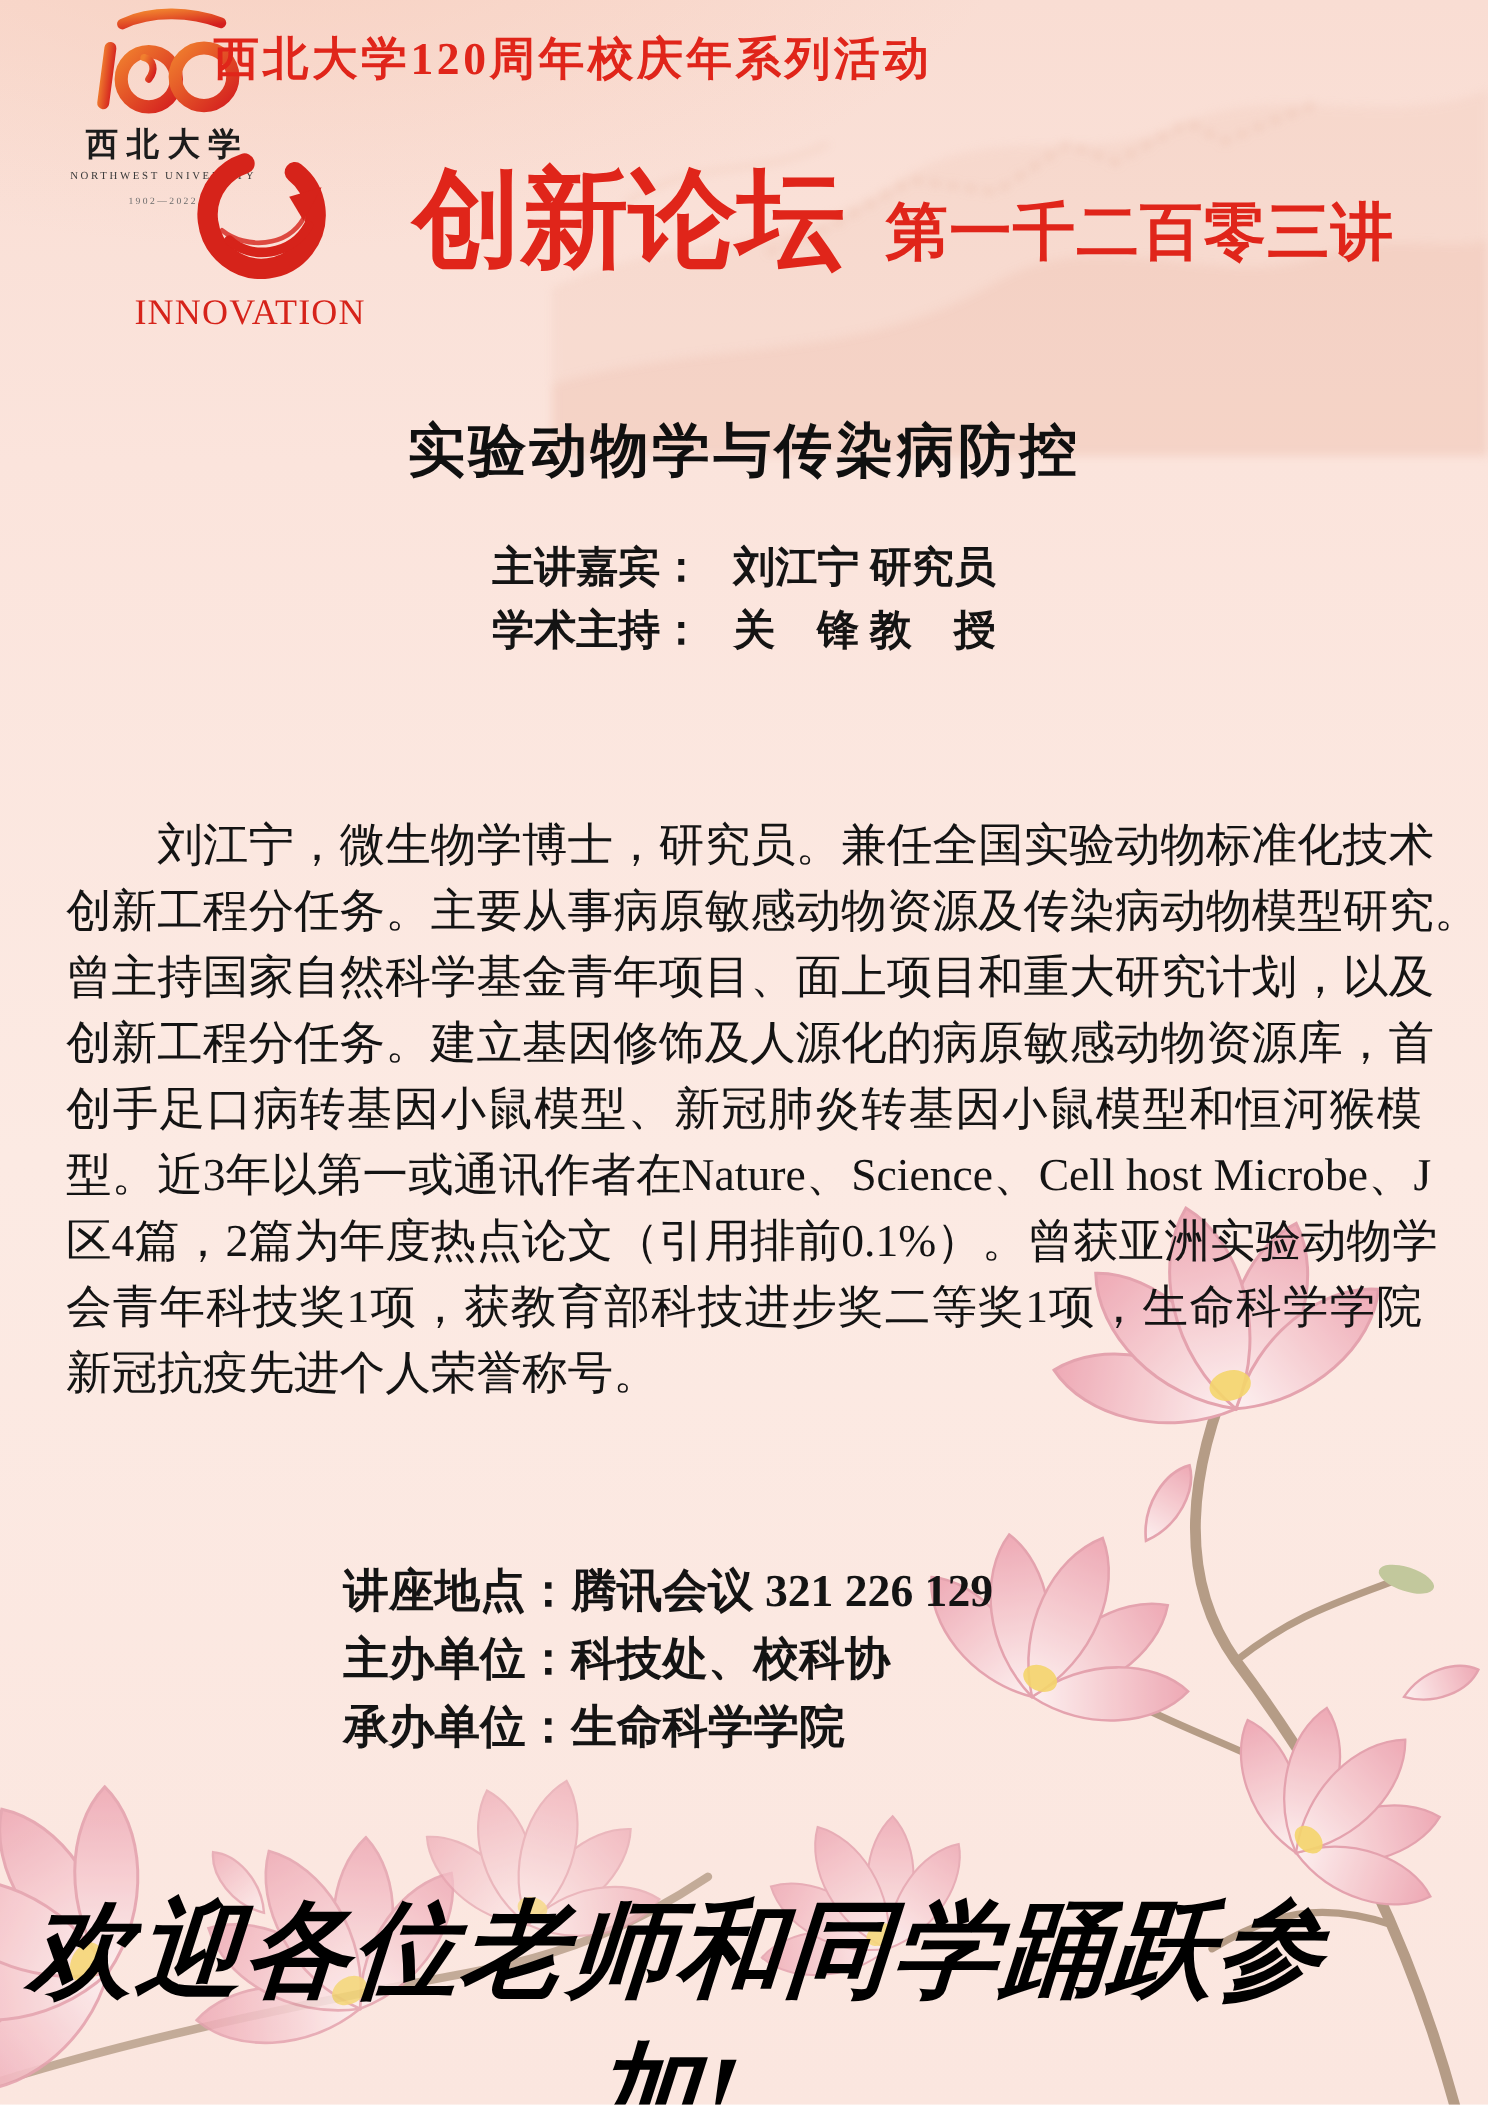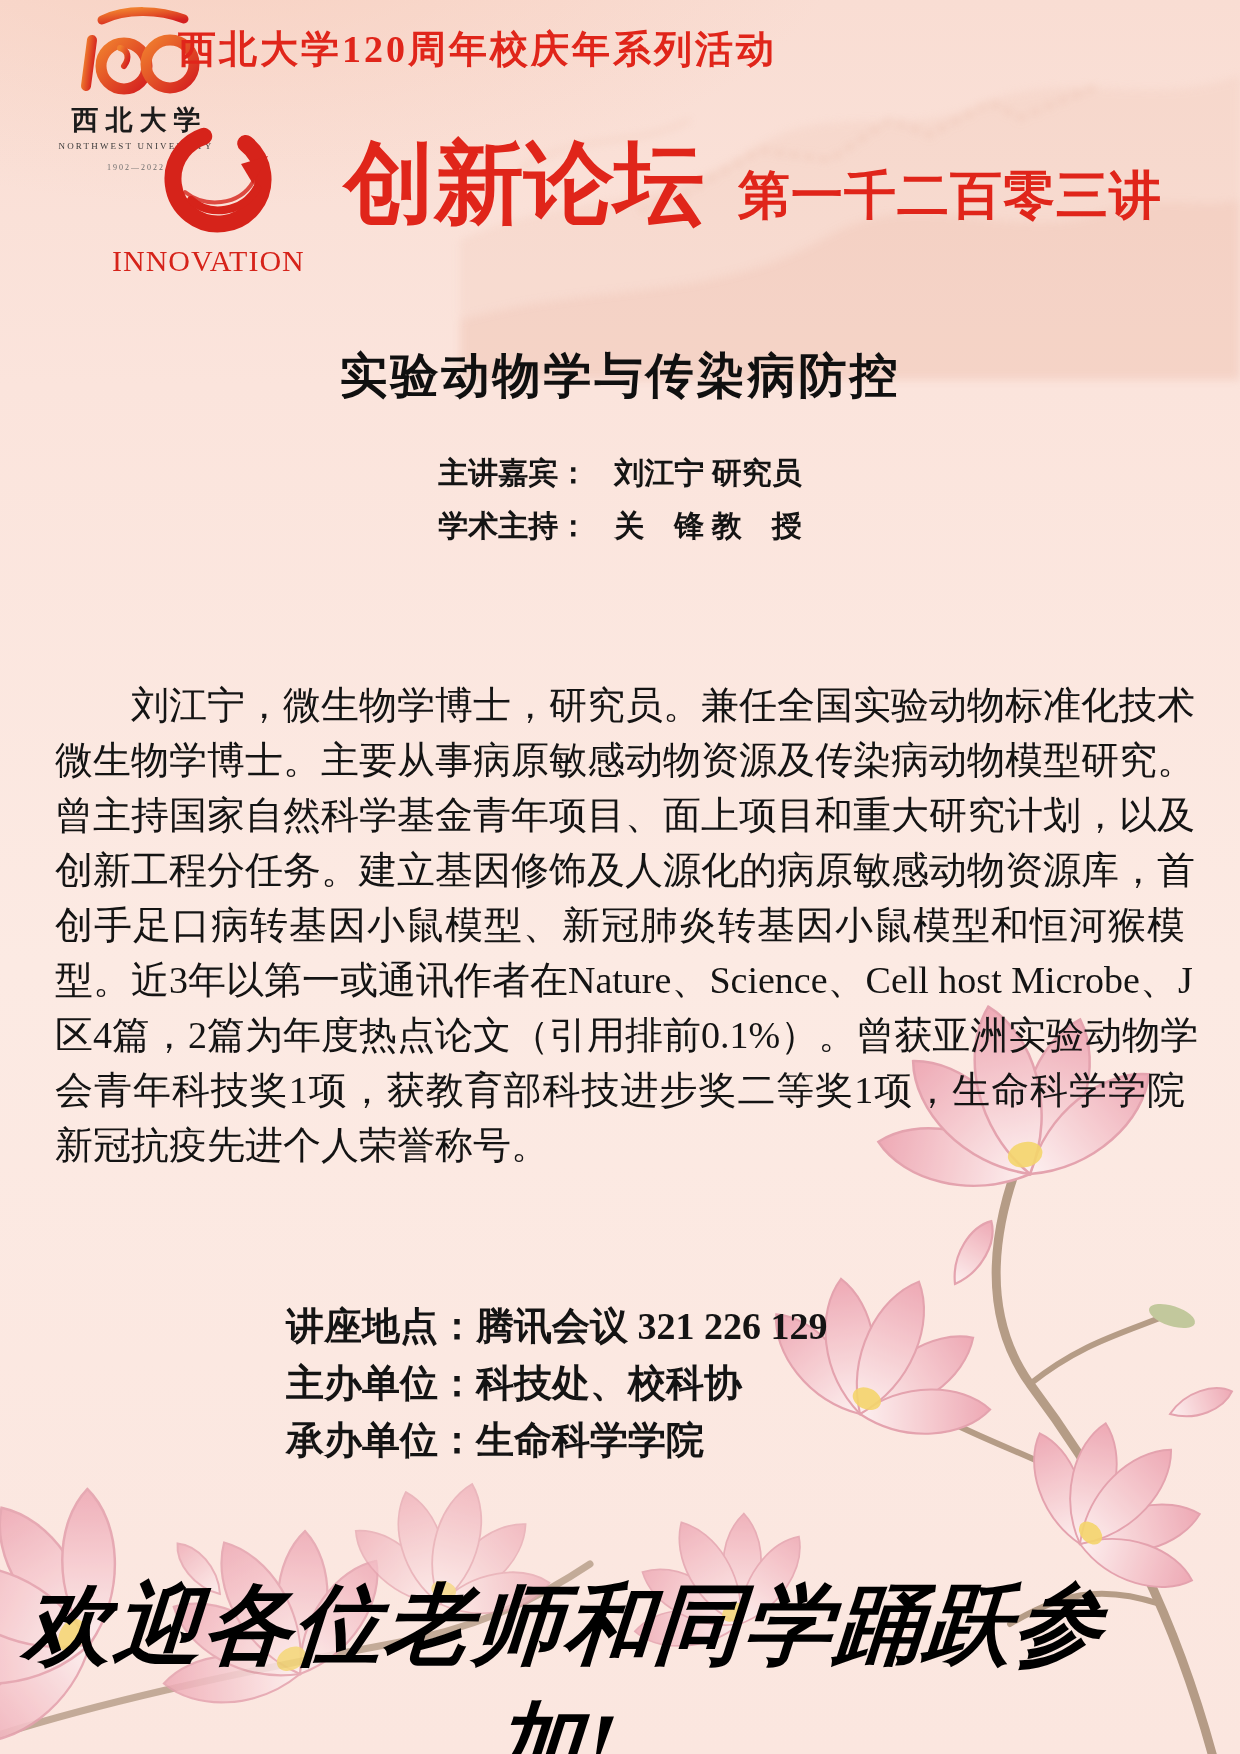--- a/index.html
+++ b/index.html
@@ -54,36 +54,36 @@
 
   .forum-row{
     position:absolute;left:344px;top:138px;z-index:5;
     display:flex;align-items:flex-end;gap:34px;white-space:nowrap;
   }
   .forum-title{
     font-family:"Liberation Sans","DejaVu Sans",sans-serif;
     font-size:90px;font-weight:bold;color:var(--accent-red);line-height:1;
   }
   .forum-session{
-    font-family:Liberation Sans, sans-serif;
+    font-family:Liberation Serif, serif;
     font-size:52px;font-weight:bold;color:var(--accent-red);
     line-height:1;padding-bottom:7px;letter-spacing:1px;margin-top:12px;
   }
 
   
   .lecture-title{
     position:absolute;left:0;right:0;top:344px;z-index:4;
     text-align:center;font-size:48px;font-weight:700;
     letter-spacing:3px;color:#101010;
   }
   .speakers{
     position:absolute;left:0;right:0;top:446px;z-index:4;
     display:flex;flex-direction:column;align-items:center;
   }
-  .speaker-line{font-size:30px;line-height:53px;white-space:pre;font-weight:600;font-family:Liberation Serif, serif;}
+  .speaker-line{font-size:35px;line-height:53px;white-space:pre;font-weight:600;font-family:Liberation Serif, serif;}
   .speaker-line .val{margin-left:26px;}
 
   .bio{position:absolute;left:55px;width:1130px;top:678px;z-index:4;}
   .bio-line{
     font-size:38px;line-height:55px;height:55px;white-space:nowrap;
     text-align:justify;text-align-last:justify;
   }
   .bio-line:last-child{text-align-last:left;}
 
   .details{position:absolute;left:286px;top:1298px;z-index:4;}
@@ -189,21 +189,21 @@
 
   <h1 class="lecture-title">实验动物学与传染病防控</h1>
 
   <div class="speakers">
     <div class="speaker-line"><span>主讲嘉宾：</span><span class="val">刘江宁 研究员</span></div>
     <div class="speaker-line"><span>学术主持：</span><span class="val">关　锋 教　授</span></div>
   </div>
 
   <div class="bio">
     <div class="bio-line">　　刘江宁，微生物学博士，研究员。兼任全国实验动物标准化技术</div>
-    <div class="bio-line">微生物学博士。主要从事病原敏感动物资源及传染病动物模型研究。</div>
+    <div class="bio-line">创新工程分任务。主要从事病原敏感动物资源及传染病动物模型研究。</div>
     <div class="bio-line">曾主持国家自然科学基金青年项目、面上项目和重大研究计划，以及</div>
     <div class="bio-line">创新工程分任务。建立基因修饰及人源化的病原敏感动物资源库，首</div>
     <div class="bio-line">创手足口病转基因小鼠模型、新冠肺炎转基因小鼠模型和恒河猴模</div>
     <div class="bio-line">型。近3年以第一或通讯作者在Nature、Science、Cell host Microbe、J</div>
     <div class="bio-line">区4篇，2篇为年度热点论文（引用排前0.1%）。曾获亚洲实验动物学</div>
     <div class="bio-line">会青年科技奖1项，获教育部科技进步奖二等奖1项，生命科学学院</div>
     <div class="bio-line">新冠抗疫先进个人荣誉称号。</div>
   </div>
 
   <div class="details">

